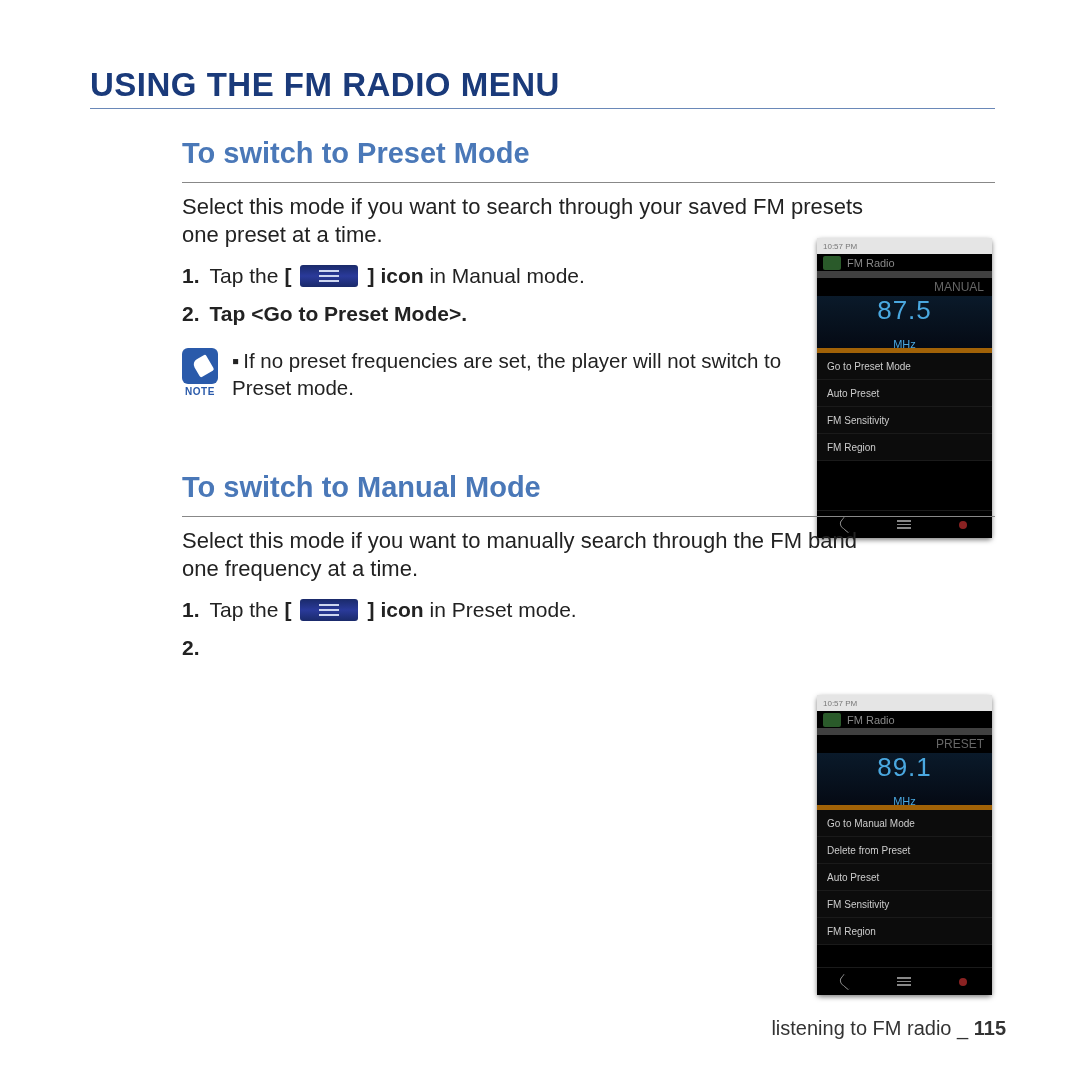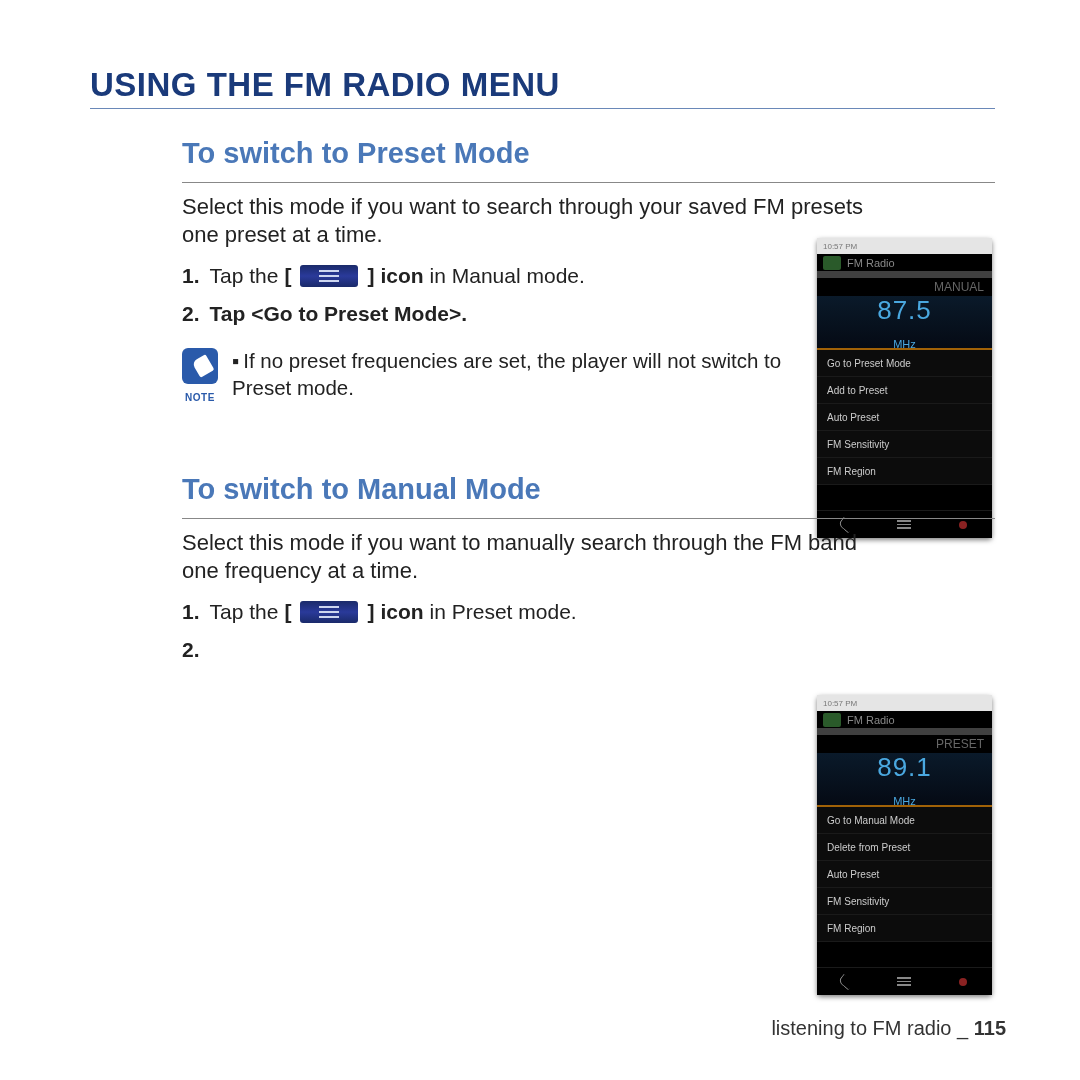--- a/index.html
+++ b/index.html
@@ -80,21 +80,21 @@
   .note-block {
     display: flex;
     gap: 14px;
     margin-top: 22px;
     max-width: 620px;
   }
   .note-icon-col {
     display: flex;
     flex-direction: column;
     align-items: center;
-    gap: 8px;
+    gap: 2px;
     min-width: 36px;
   }
   .note-icon {
     width: 36px;
     height: 36px;
     background: #2a5aaa;
     border-radius: 6px;
     position: relative;
   }
   .note-icon::before {
@@ -186,21 +186,21 @@
     color: #4aa8e0;
     letter-spacing: 1px;
   }
   .dev-freq-unit {
     font-size: 11px;
     color: #4aa8e0;
     align-self: center;
     margin-top: 6px;
   }
   .dev-menu {
-    border-top: 2px solid #a16207;
+    border-top: 5px solid #a16207;
   }
   .dev-menu-item {
     height: 27px;
     display: flex;
     align-items: center;
     padding: 0 10px;
     font-size: 10px;
     color: #ccc;
     border-bottom: 1px solid #1a1a1a;
     background: #0c0c0c;
@@ -300,21 +300,20 @@
   </div>
   <div class="dev-mode-row">
       <span>MANUAL</span>
     </div>
   <div class="dev-freq">
     <span class="dev-freq-num">87.5</span>
     <span class="dev-freq-unit">MHz</span>
   </div>
   <div class="dev-menu">
     <div class="dev-menu-item">Go to Preset Mode</div>
-    <div class="dev-menu-item">Add to Preset</div>
     <div class="dev-menu-item">Auto Preset</div>
     <div class="dev-menu-item">FM Sensitivity</div>
     <div class="dev-menu-item">FM Region</div>
   </div>
   <div class="dev-bottom">
     <div class="btn">
         <div class="back-arrow"></div>
       </div>
     <div class="btn">
         <div class="mini-lines">

